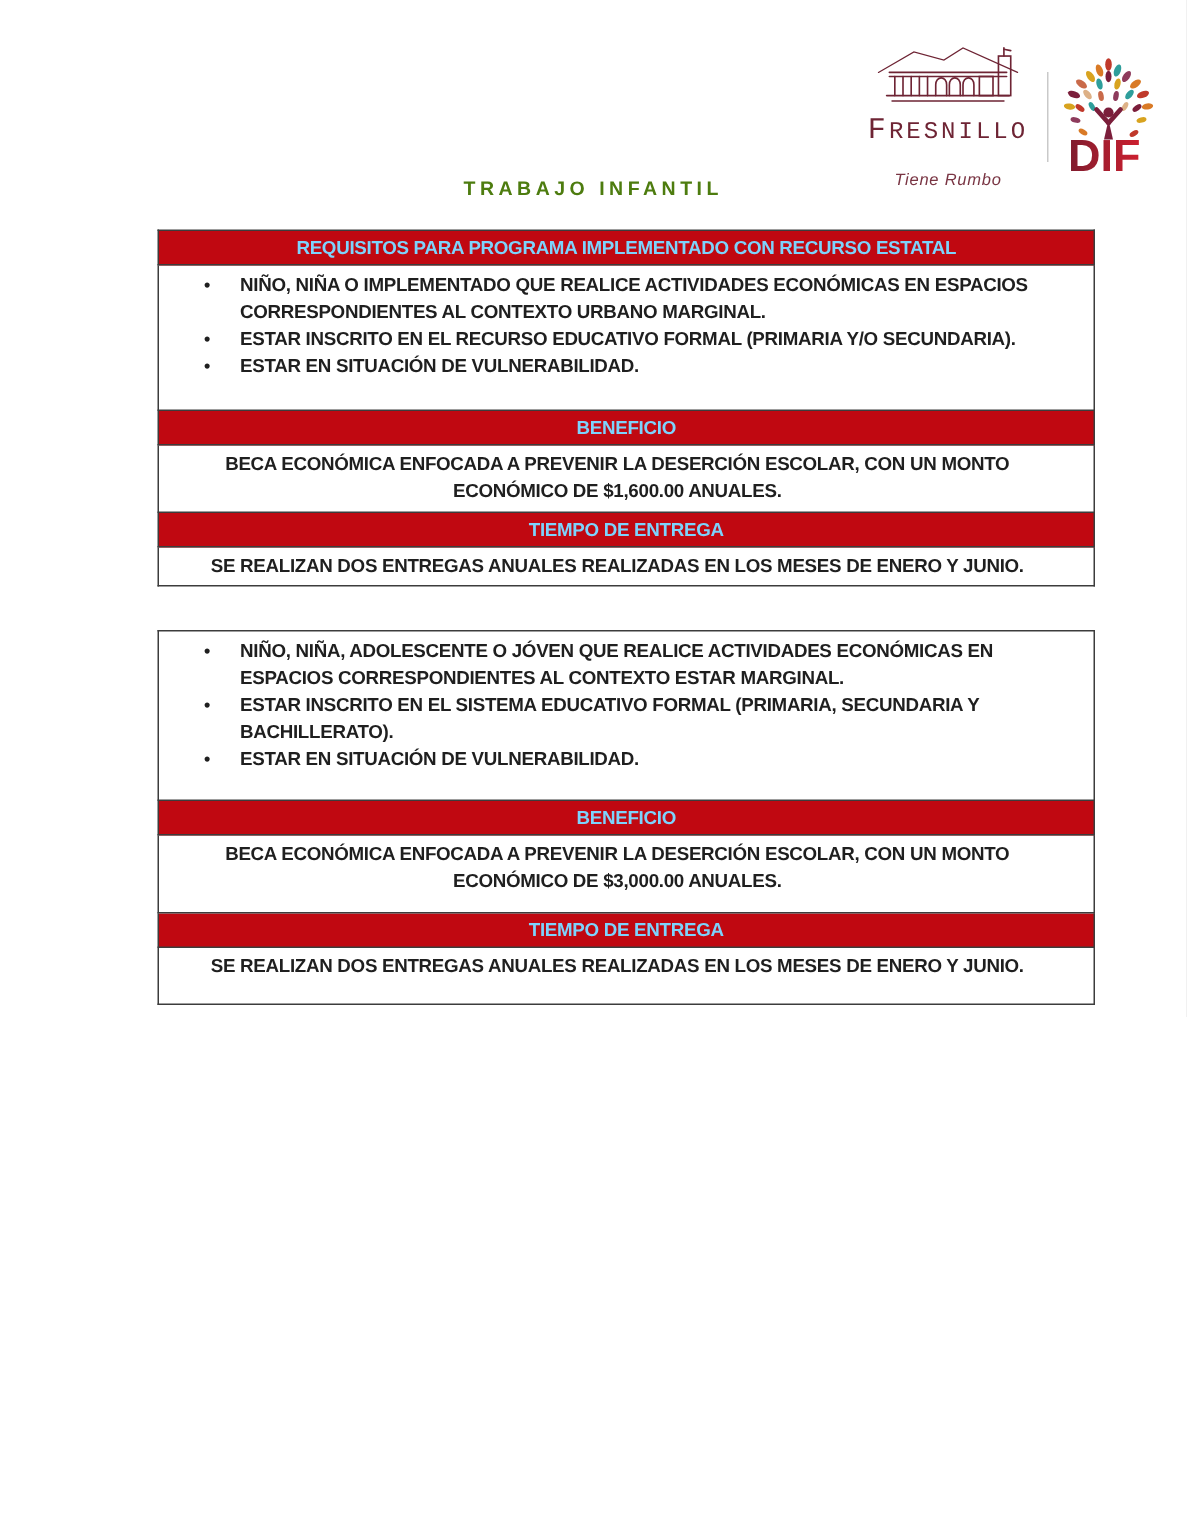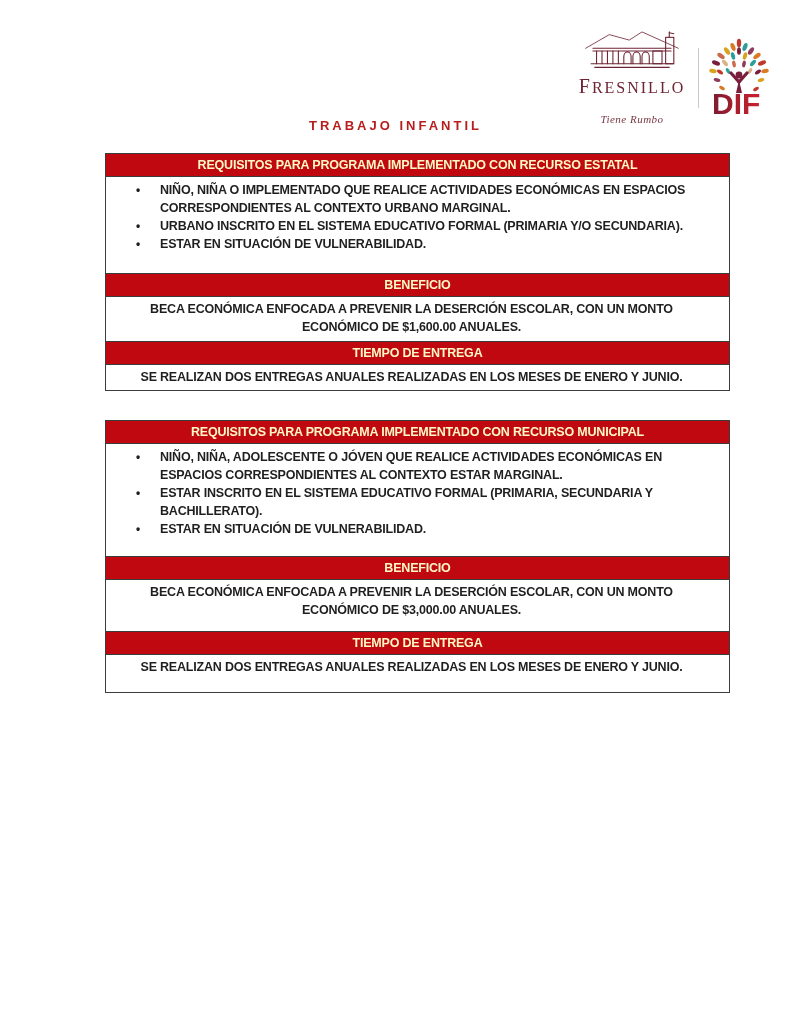--- a/index.html
+++ b/index.html
@@ -13,52 +13,52 @@
     overflow:hidden;
   }
 
   
   .logos{
     position:absolute;top:30px;left:576px;
     display:flex;align-items:center;gap:10px;
   }
   .fresnillo{width:112px;text-align:center;color:#6E2434;}
   .fresnillo-word{
-    font-family:Liberation Serif, serif;
+    font-family:Liberation Mono, monospace;
     font-size:16px;letter-spacing:2px;font-weight:400;
     line-height:1.05;white-space:nowrap;
   }
   .fresnillo-word::first-letter{font-size:20px;}
   .fresnillo-tagline{
-    font-family:Liberation Serif, serif;font-style:italic;
+    font-family:Liberation Sans, sans-serif;font-style:italic;
     font-size:11px;letter-spacing:.5px;margin-top:16px;opacity:.92;
   }
   .logo-divider{width:1px;height:60px;background:#c9c9c9;}
   .dif{width:60px;height:82px;position:relative;}
 
   
   .page-title{
     position:absolute;top:118px;left:0;width:100%;
     text-align:center;
     font-size:13px;font-weight:700;letter-spacing:3px;
-    color:#b91c1c;
+    color:#4d7c0f;
   }
 
   
   .content{position:absolute;top:153px;left:105px;width:625px;}
   table.program-table{
     width:100%;border-collapse:collapse;table-layout:fixed;
   }
   table.program-table + table.program-table{margin-top:29px;}
   table.program-table td{
     border:1px solid #3c3c3c;
     font-size:12.5px;font-weight:700;letter-spacing:-.2px;
   }
   td.red-header{
-    background:#C00811;color:#fef9c3;text-align:center;
+    background:#C00811;color:#7dd3fc;text-align:center;
     font-size:13px;letter-spacing:0;
     padding:3px 4px;line-height:16px;margin-top:20px;
   }
   td.bullets-cell{padding:4px 12px 20px 12px;line-height:18px;}
   td.bullets-cell.pad-lg{padding-bottom:18px;}
   ul.bullet-list{margin:0;padding:0 0 0 18px;list-style:none;}
   ul.bullet-list li{display:flex;margin:0;}
   .bullet-dot{width:24px;flex:0 0 24px;text-align:left;font-size:12px;}
   .bullet-text{white-space:pre-line;}
   td.center-cell{
@@ -167,21 +167,21 @@
       <tr>
         <td class="bullets-cell">
           <ul class="bullet-list">
             <li>
               <span class="bullet-dot">•</span>
               <span class="bullet-text">NIÑO, NIÑA O IMPLEMENTADO QUE REALICE ACTIVIDADES ECONÓMICAS EN ESPACIOS
 CORRESPONDIENTES AL CONTEXTO URBANO MARGINAL.</span>
             </li>
             <li>
               <span class="bullet-dot">•</span>
-              <span class="bullet-text">URBANO INSCRITO EN EL SISTEMA EDUCATIVO FORMAL (PRIMARIA Y/O SECUNDARIA).</span>
+              <span class="bullet-text">ESTAR INSCRITO EN EL RECURSO EDUCATIVO FORMAL (PRIMARIA Y/O SECUNDARIA).</span>
             </li>
             <li>
               <span class="bullet-dot">•</span>
               <span class="bullet-text">ESTAR EN SITUACIÓN DE VULNERABILIDAD.</span>
             </li>
           </ul>
         </td>
       </tr>
       <tr>
         <td class="red-header">BENEFICIO</td>
@@ -198,23 +198,20 @@
       <tr>
         <td class="center-cell">
           <span class="prewrap">SE REALIZAN DOS ENTREGAS ANUALES REALIZADAS EN LOS MESES DE ENERO Y JUNIO.</span>
         </td>
       </tr>
     </tbody>
       </table>
 
     <table class="program-table">
       <tbody>
-          <tr>
-        <td class="red-header">REQUISITOS PARA PROGRAMA IMPLEMENTADO CON RECURSO MUNICIPAL</td>
-      </tr>
       <tr>
         <td class="bullets-cell pad-lg">
           <ul class="bullet-list">
             <li>
               <span class="bullet-dot">•</span>
               <span class="bullet-text">NIÑO, NIÑA, ADOLESCENTE O JÓVEN QUE REALICE ACTIVIDADES ECONÓMICAS EN
 ESPACIOS CORRESPONDIENTES AL CONTEXTO ESTAR MARGINAL.</span>
             </li>
             <li>
               <span class="bullet-dot">•</span>

